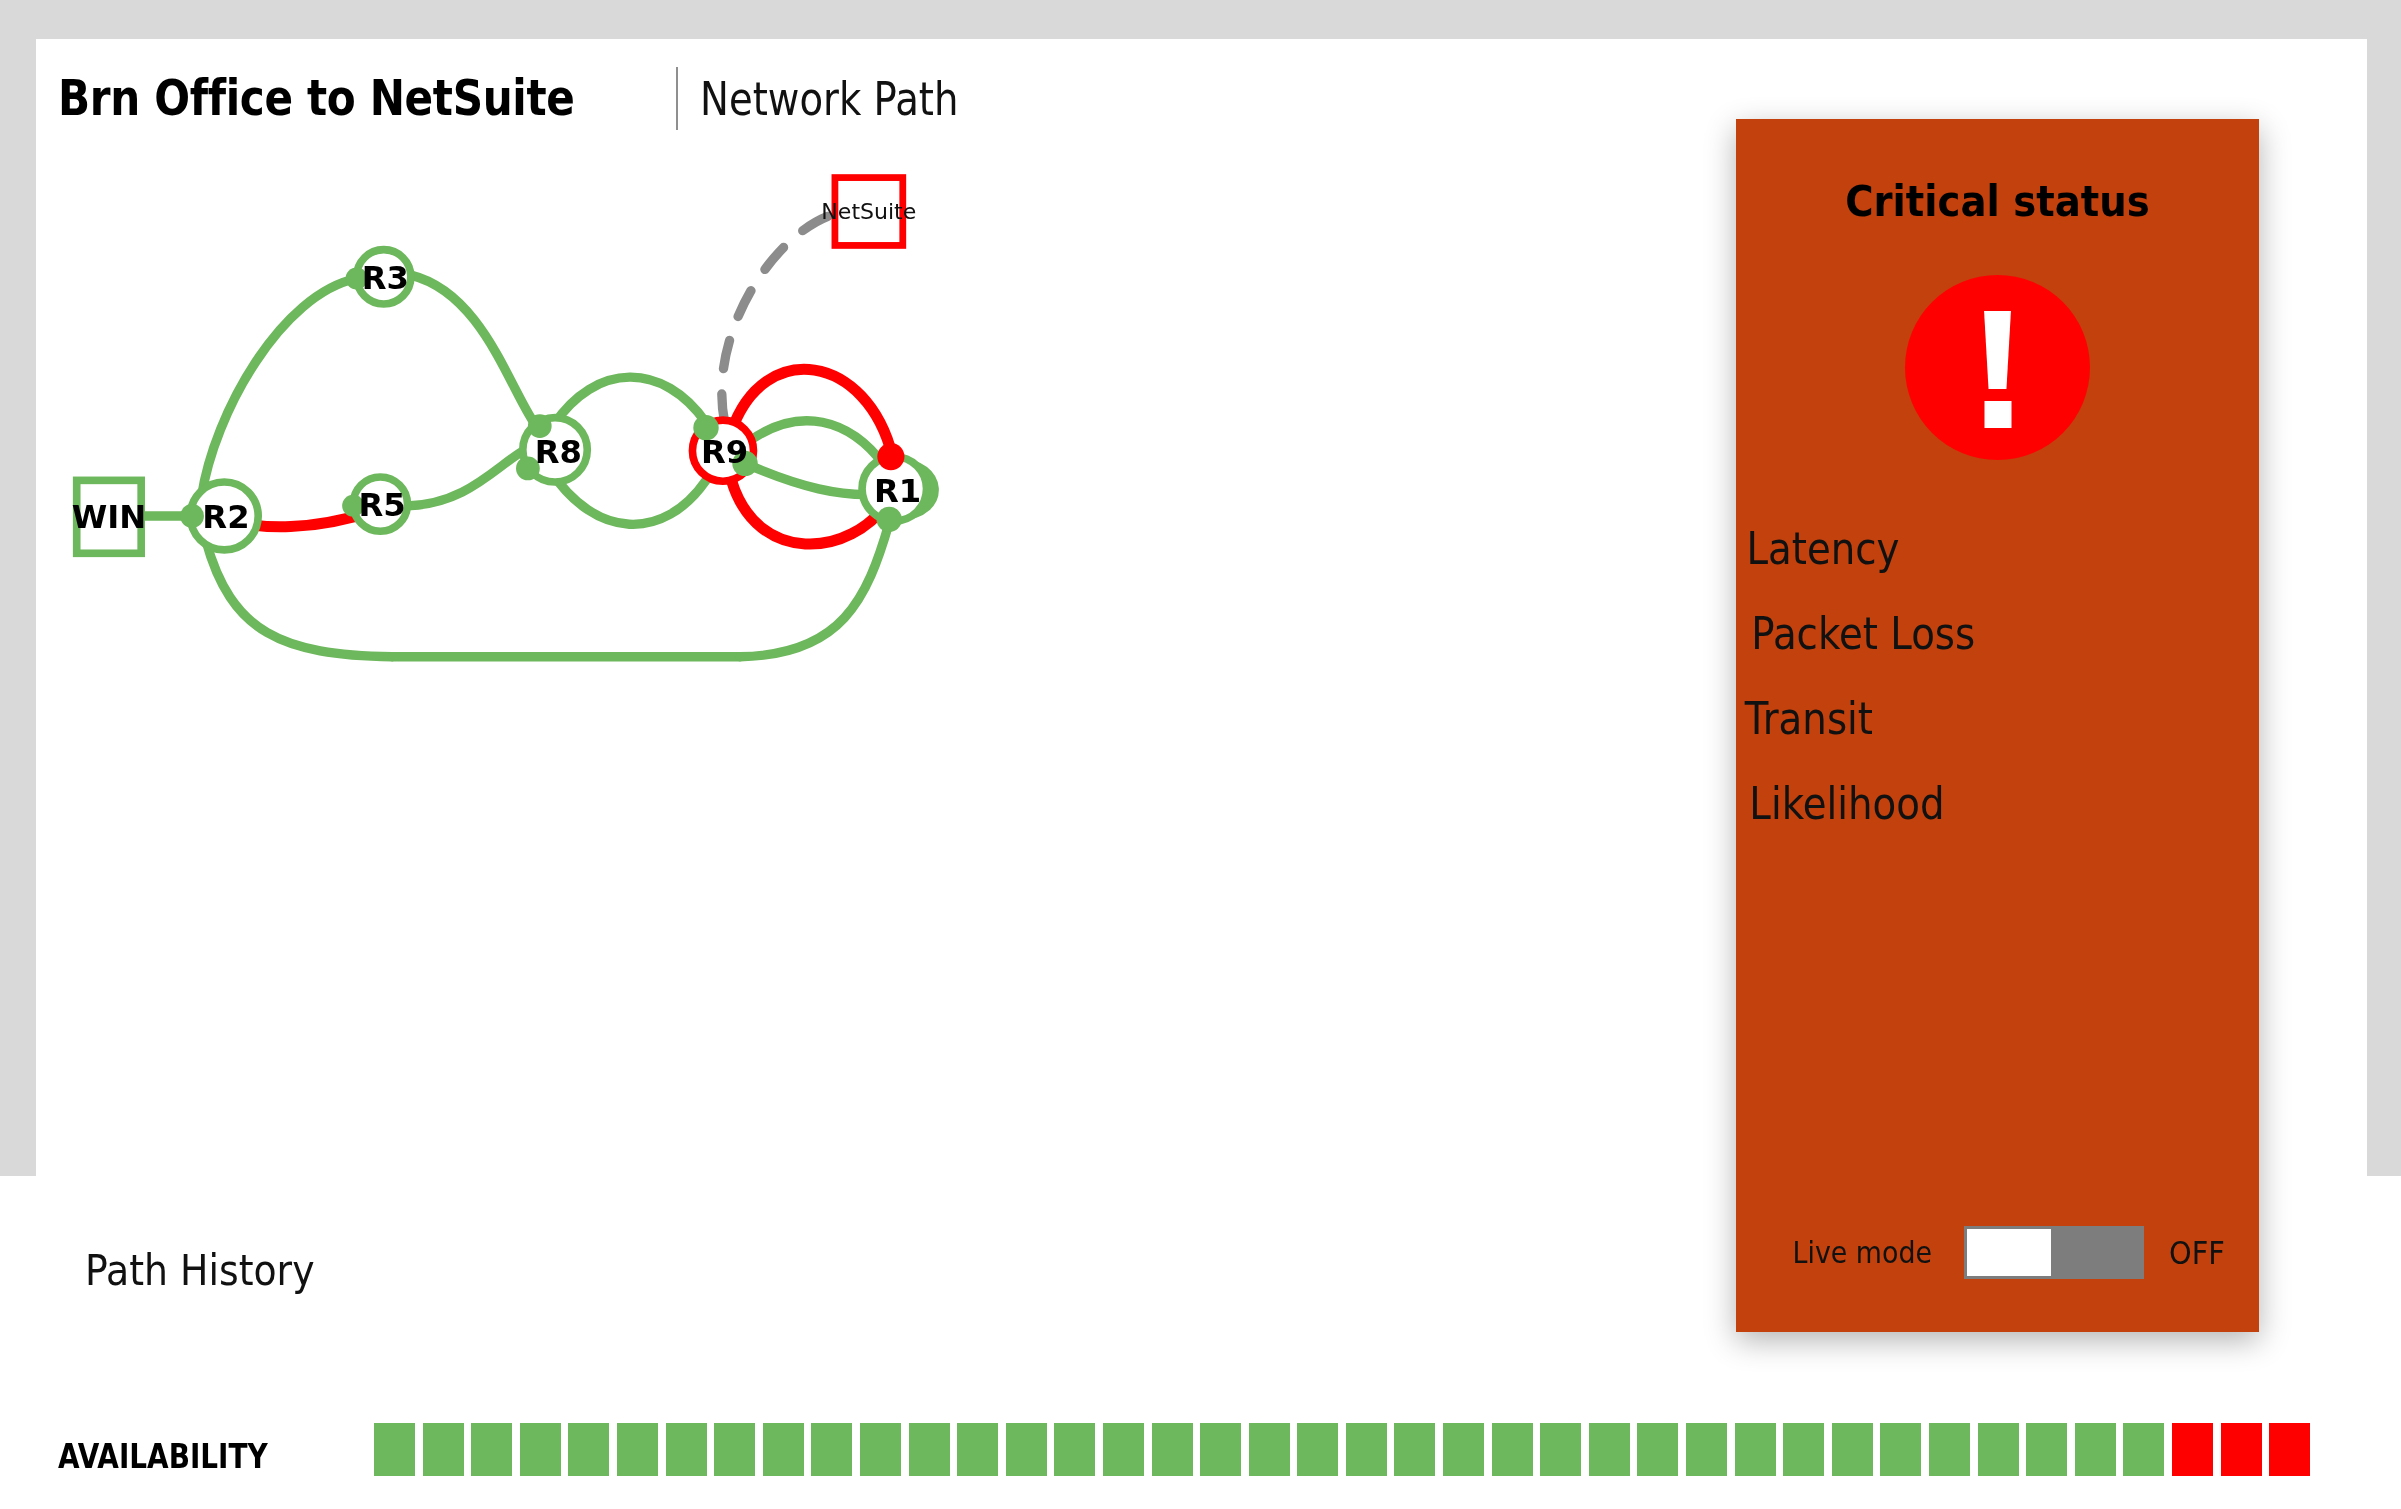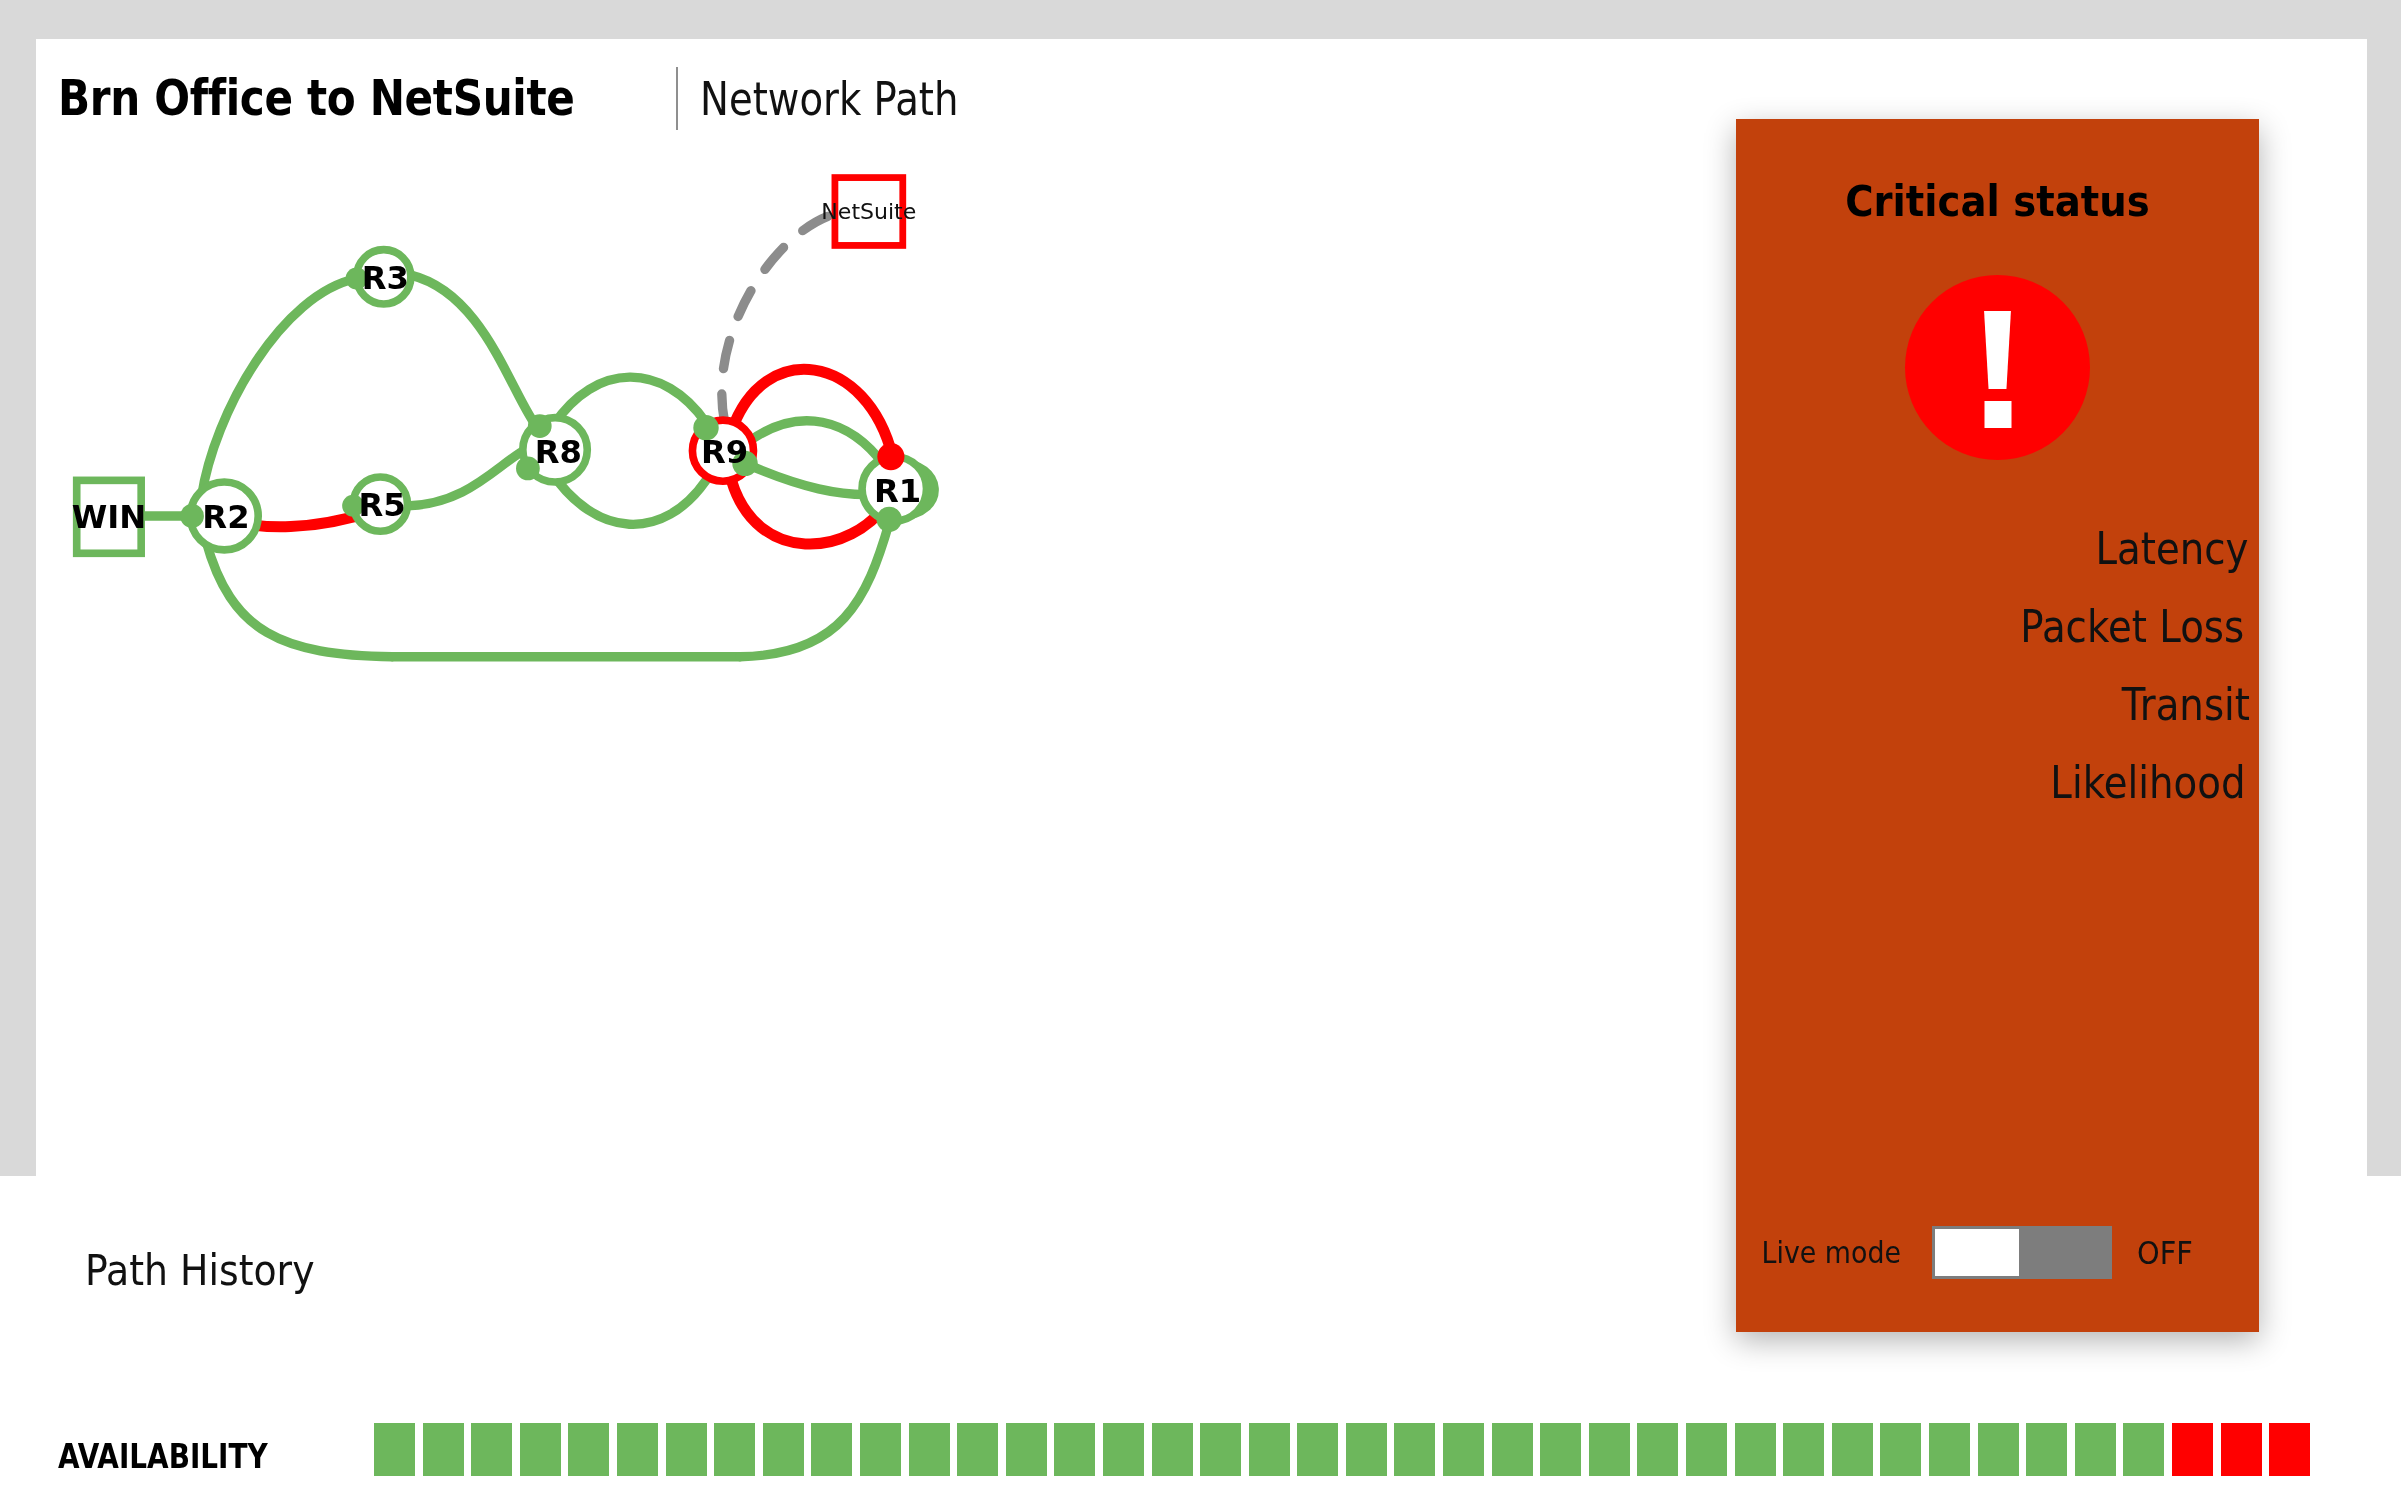--- a/index.html
+++ b/index.html
@@ -195,39 +195,40 @@
     top: 126px;
     transform: translateX(-50%);
     width: 27px;
     height: 27px;
     background: #ffffff;
   }
   #metrics-list {
     margin-top: 63px;
     display: flex;
     flex-direction: column;
-    align-items: flex-end;
-    gap: 27px;
+    align-items: flex-start;
+    gap: 34px;
   }
   .metric-item {
     font-family: "DejaVu Sans", sans-serif;
     font-size: 44px;
     font-weight: 400;
     color: #111111;
     text-align: center;
     transform: scaleX(0.88);
     white-space: nowrap;
   }
   #live-mode-row {
     position: absolute;
     left: 0;
     right: 0;
     bottom: 53px;
     display: flex;
     align-items: center;
+    justify-content: center;
     gap: 22px;
     padding-left: 16px;
   }
   #live-mode-label {
     font-family: "DejaVu Sans", sans-serif;
     font-size: 30.5px;
     color: #111111;
     white-space: nowrap;
     transform: scaleX(0.88);
   }

